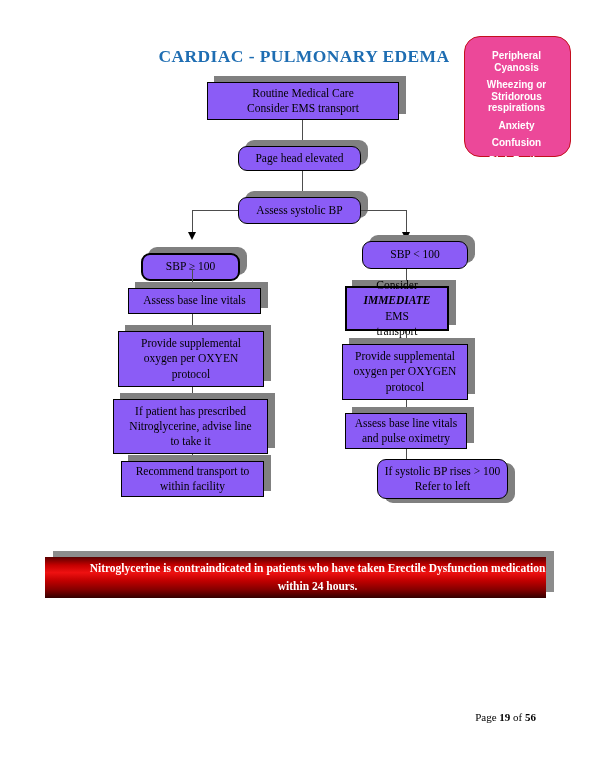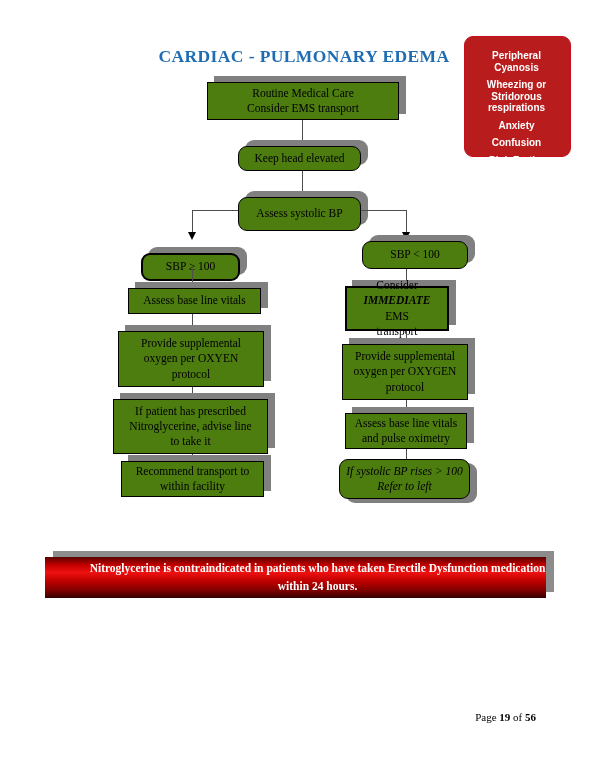--- a/index.html
+++ b/index.html
@@ -4,35 +4,35 @@
 <style>
   html,body{margin:0;padding:0;background:#fff;}
   #page{position:relative;width:600px;height:777px;background:#ffffff;overflow:hidden;
         font-family:"Liberation Serif",serif;color:#000;}
 
   .title{position:absolute;left:0;top:46px;width:608px;text-align:center;
          font-size:17.5px;font-weight:bold;letter-spacing:.4px;color:#1e6db2;}
 
   
   .symptoms{position:absolute;left:464px;top:36px;width:107px;height:121px;
-            background:#b91c1c;border:1px solid #c40f1e;border-radius:9px;
+            background:#ec4899;border:1px solid #c40f1e;border-radius:16px;
             box-sizing:border-box;padding:13px 7px 0 5px;
             display:flex;flex-direction:column;gap:6px;
             font-family:"Liberation Sans",sans-serif;font-weight:bold;
             font-size:10px;line-height:1.15;color:#fff;text-align:center;}
 
   
-  .box{position:absolute;background:#4d7c0f;border:1px solid #000;
+  .box{position:absolute;background:#8b5cf6;border:1px solid #000;
        box-shadow:7px -6px 0 #808080;box-sizing:border-box;
        display:flex;align-items:center;justify-content:center;
        text-align:center;font-size:11.5px;line-height:1.32;white-space:pre-line;
        padding:2px 4px;}
   .rounded{border-radius:9px;}
   .thick{border-width:2px;}
-  .italic{font-style:italic;}
+  .italic{margin-left:38px;}
   .em{font-weight:bold;font-style:italic;}
 
   
   .vline{position:absolute;width:1px;background:#4d4d4d;}
   .hline{position:absolute;height:1px;background:#4d4d4d;}
   .arrow-down{position:absolute;width:0;height:0;
               border-left:4px solid transparent;border-right:4px solid transparent;
               border-top:8px solid #000;}
 
   
@@ -58,25 +58,25 @@
     <div>Anxiety</div>
     <div>Confusion</div>
     <div>Pink Frothy Sputum</div>
   </div>
 
   <div class="box" style="left:207px;top:82px;width:192px;height:38px;">Routine Medical Care
 Consider EMS transport</div>
 
   <div class="vline" style="left:302px;top:120px;height:26px;"></div>
 
-  <div class="box rounded" style="left:238px;top:146px;width:123px;height:25px;">Keep head elevated</div>
+  <div class="box rounded" style="left:238px;top:146px;width:123px;height:25px;">Page head elevated</div>
 
   <div class="vline" style="left:302px;top:171px;height:26px;"></div>
 
-  <div class="box rounded" style="left:238px;top:197px;width:123px;height:34px;">Assess systolic BP</div>
+  <div class="box rounded" style="left:238px;top:197px;width:123px;height:27px;">Assess systolic BP</div>
 
   <div class="hline" style="left:192px;top:210px;width:46px;"></div>
   <div class="vline" style="left:192px;top:210px;height:23px;"></div>
   <div class="arrow-down" style="left:188px;top:232px;"></div>
 
   <div class="hline" style="left:361px;top:210px;width:45px;"></div>
   <div class="vline" style="left:406px;top:210px;height:23px;"></div>
   <div class="arrow-down" style="left:402px;top:232px;"></div>
 
   <div class="box rounded thick" style="left:141px;top:241px;width:99px;height:28px;margin-top:12px;">SBP ≥ 100</div>

